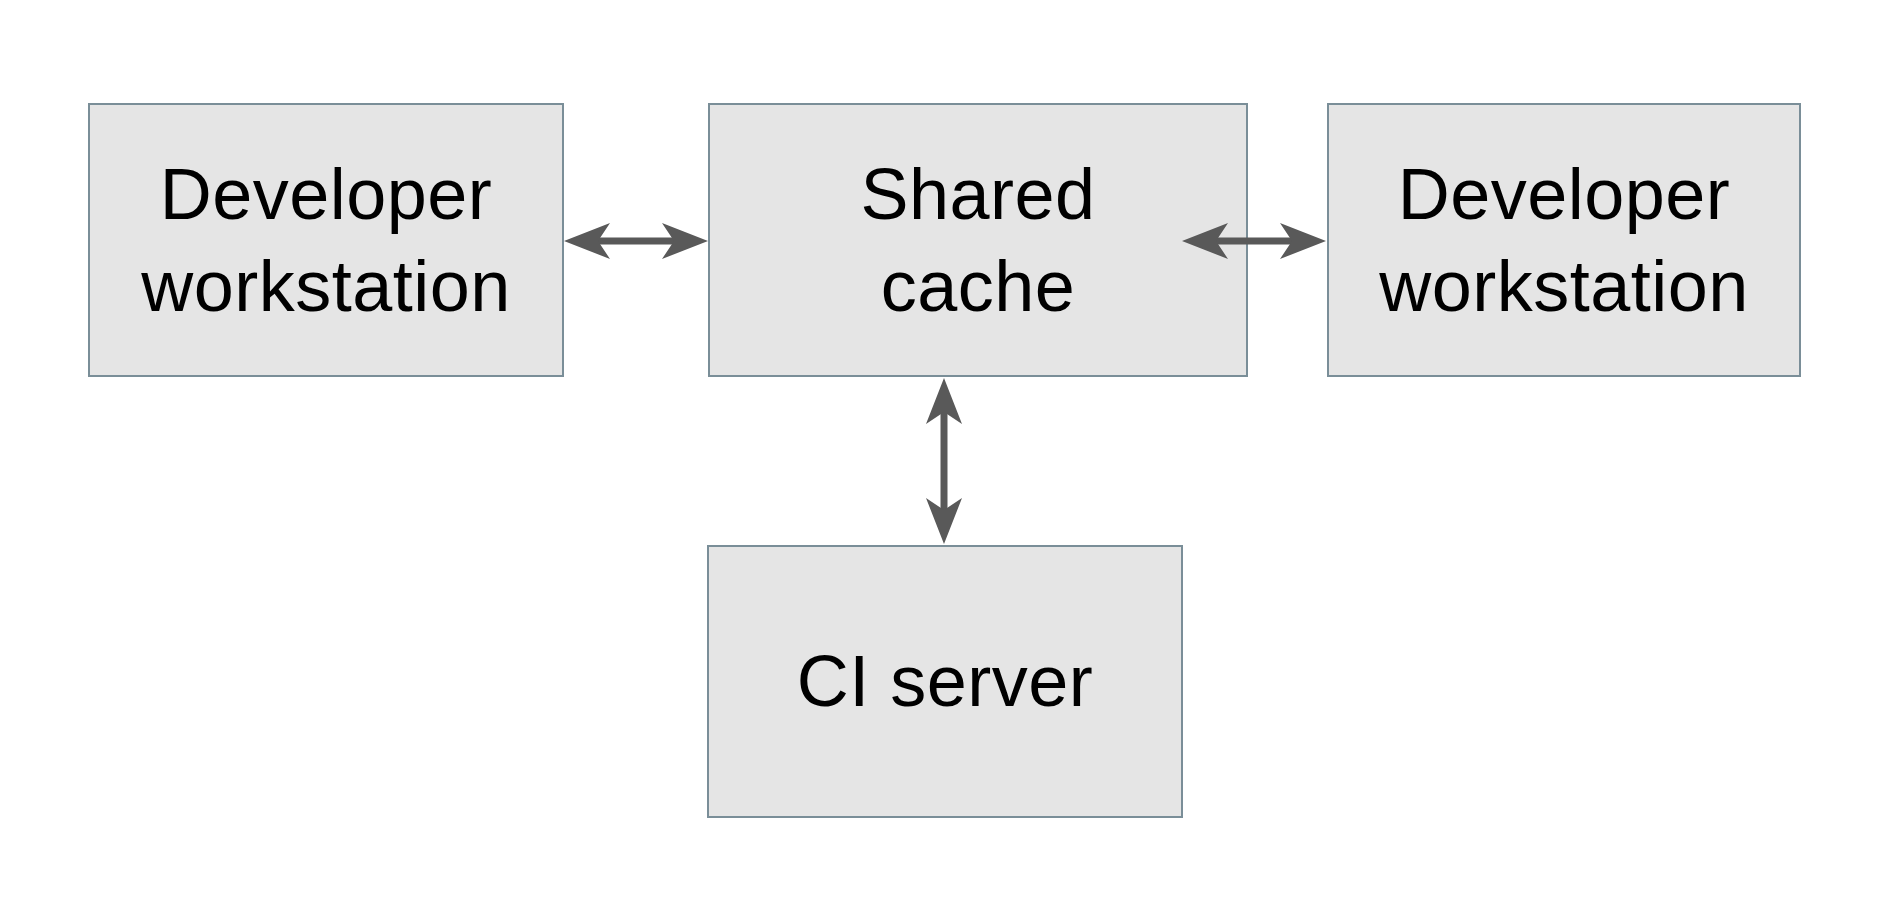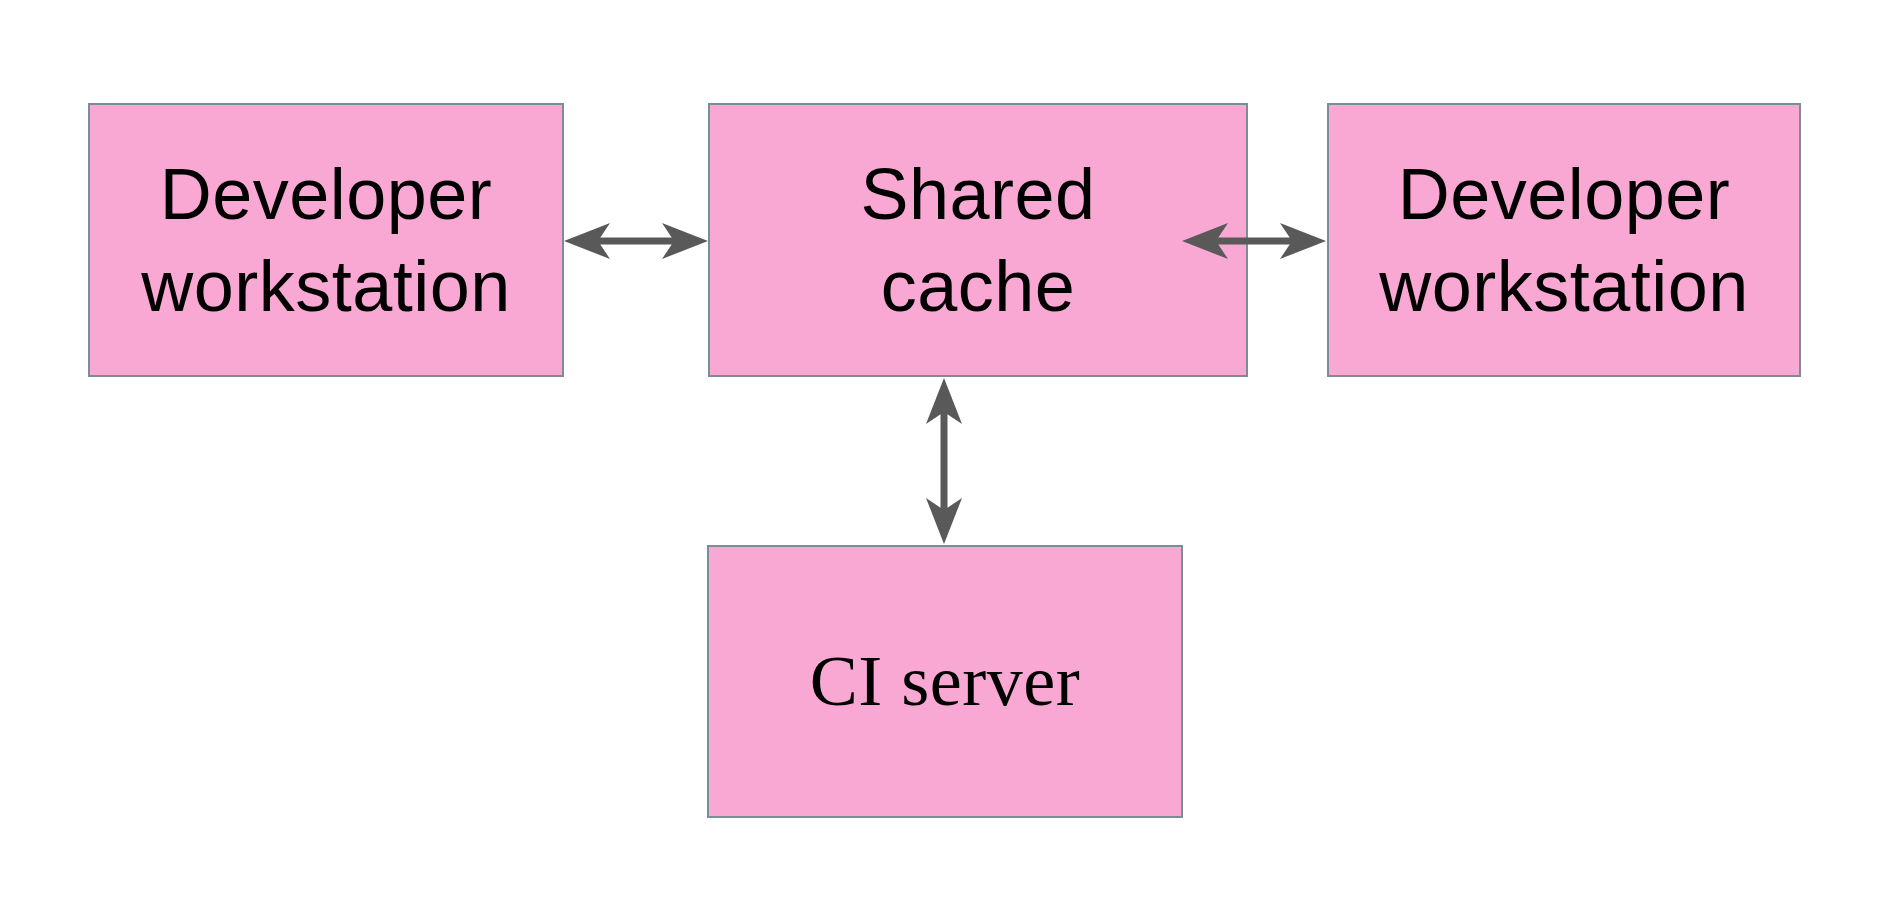--- a/index.html
+++ b/index.html
@@ -11,38 +11,38 @@
   .canvas {
     position: relative;
     width: 1900px;
     height: 922px;
     background: #ffffff;
     overflow: hidden;
   }
   .node {
     position: absolute;
     box-sizing: border-box;
-    background: #f9a8d4;
+    background: #e5e5e5;
     border: 2px solid #7a8e98;
     display: flex;
     align-items: center;
     justify-content: center;
     text-align: center;
   }
   .node .label {
     font-size: 72px;
     line-height: 1.28;
     color: #000000;
     white-space: pre-line;
     letter-spacing: 0.5px;
   }
   .node-dev-left   { left: 88px;   top: 103px; width: 476px; height: 274px; }
   .node-shared     { left: 708px;  top: 103px; width: 540px; height: 274px; }
   .node-dev-right  { left: 1327px; top: 103px; width: 474px; height: 274px; }
-  .node-ci         { left: 707px;  top: 545px; width: 476px; height: 273px; font-family: Liberation Serif, serif; }
+  .node-ci         { left: 707px;  top: 545px; width: 476px; height: 273px; }
 
   .edge { position: absolute; }
   .edge-left      { left: 562px; top: 219px; }
   .edge-right     { left: 1180px; top: 219px; }
   .edge-vertical  { left: 922px; top: 376px; }
 </style>
 </head>
 <body>
 
 <div class="canvas">

